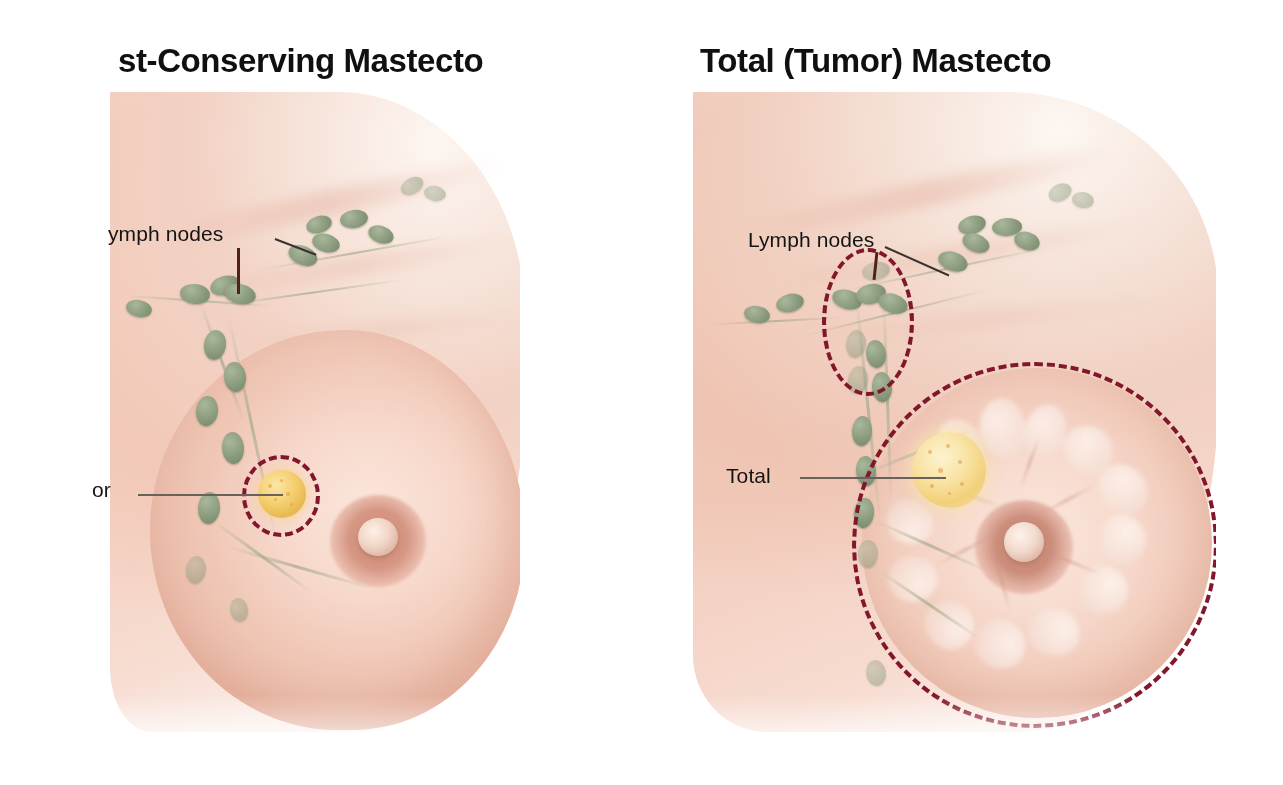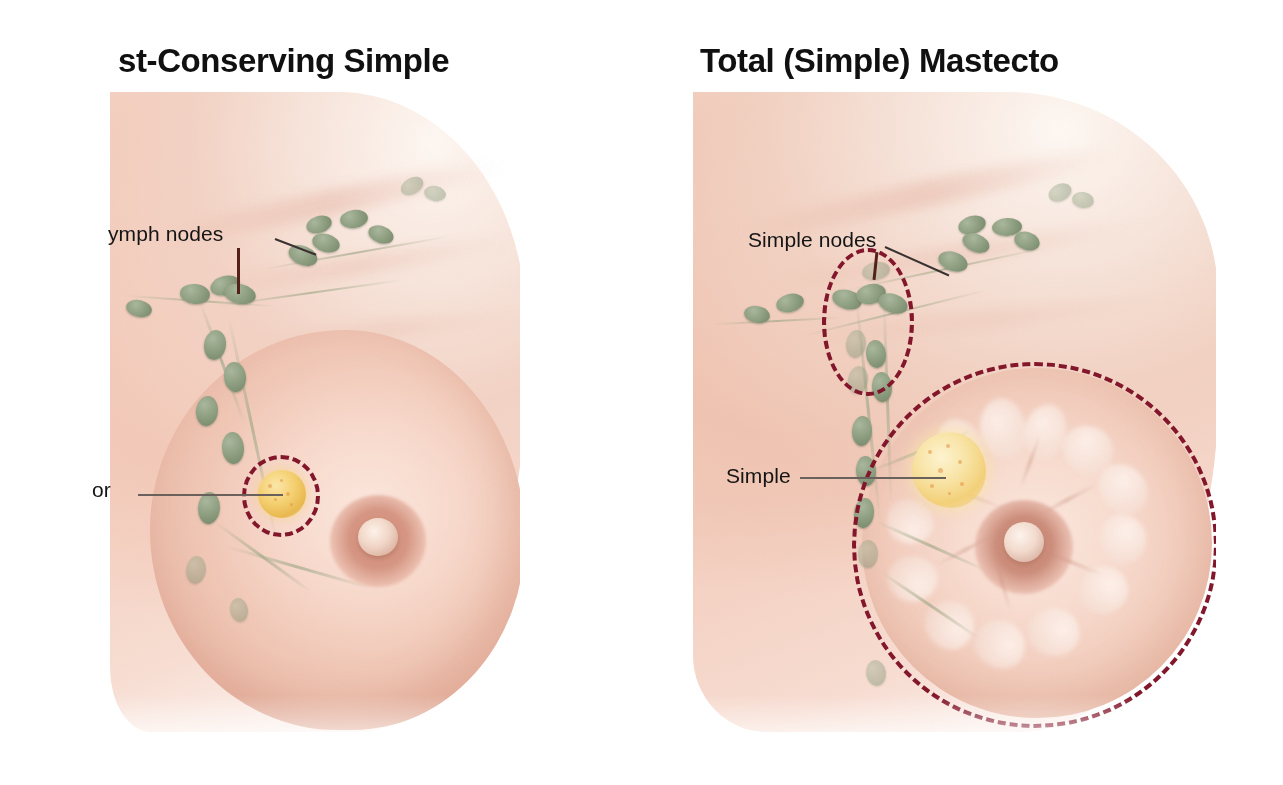--- a/index.html
+++ b/index.html
@@ -180,21 +180,21 @@
   .white-right-edge{position:absolute;left:1216px;top:0;width:67px;height:785px;background:#fff;}
   .fade-bottom{position:absolute;left:0;bottom:0;width:1283px;height:90px;background:linear-gradient(180deg,rgba(255,255,255,0),#fff 72%);}
 </style>
 </head>
 <body>
 
 <div class="figure">
 
   <div class="panel panel-left">
 
-    <div class="panel-title title-left">st-Conserving Simple</div>
+    <div class="panel-title title-left">st-Conserving Mastecto</div>
 
     <div class="chest skin-left illus"></div>
     <div class="streak" style="left:150px;top:190px;width:360px;height:26px;transform:rotate(-12deg);"></div>
     <div class="streak" style="left:195px;top:255px;width:330px;height:20px;transform:rotate(-9deg);opacity:.7;"></div>
     <div class="streak" style="left:250px;top:320px;width:280px;height:18px;transform:rotate(-6deg);opacity:.5;"></div>
 
     <div class="breast breast-left illus"></div>
 
     <div class="areola areola-left illus"></div>
     <div class="areola nipple-left illus"></div>
@@ -240,21 +240,21 @@
     <div class="leader-v" style="left:237px;top:248px;height:46px;"></div>
     <div class="leader" style="left:275px;top:238px;width:44px;transform:rotate(21deg);"></div>
 
     <div class="label lbl-tumor-left">or</div>
     <div class="leader" style="left:138px;top:494px;width:145px;background:#6a605c;"></div>
   </div>
 
   <div class="panel panel-right">
   </div>
 
-  <div class="panel-title title-right">Total (Simple) Mastecto</div>
+  <div class="panel-title title-right">Total (Tumor) Mastecto</div>
 
   <div class="chest skin-right illus"></div>
   <div class="streak" style="left:730px;top:180px;width:400px;height:26px;transform:rotate(-12deg);"></div>
   <div class="streak" style="left:760px;top:244px;width:400px;height:20px;transform:rotate(-9deg);opacity:.65;"></div>
   <div class="streak" style="left:800px;top:310px;width:380px;height:18px;transform:rotate(-6deg);opacity:.45;"></div>
 
   <div class="breast breast-right illus"></div>
 
   <div class="lobule" style="left:980px;top:398px;width:46px;height:62px;transform:rotate(-8deg);"></div>
   <div class="lobule" style="left:1024px;top:404px;width:42px;height:56px;transform:rotate(14deg);"></div>
@@ -319,24 +319,24 @@
   <div class="tumor tumor-right">
     <div class="speck" style="left:16px;top:18px;width:4px;height:4px;"></div>
     <div class="speck" style="left:34px;top:12px;width:4px;height:4px;"></div>
     <div class="speck" style="left:46px;top:28px;width:4px;height:4px;"></div>
     <div class="speck" style="left:26px;top:36px;width:5px;height:5px;"></div>
     <div class="speck" style="left:48px;top:50px;width:4px;height:4px;"></div>
     <div class="speck" style="left:18px;top:52px;width:4px;height:4px;"></div>
     <div class="speck" style="left:36px;top:60px;width:3px;height:3px;"></div>
   </div>
 
-  <div class="label lbl-lymph-right">Simple nodes</div>
+  <div class="label lbl-lymph-right">Lymph nodes</div>
   <div class="leader" style="left:885px;top:246px;width:70px;transform:rotate(24deg);"></div>
   <div class="leader-v" style="left:874px;top:252px;height:28px;transform:rotate(6deg);"></div>
 
-  <div class="label lbl-tumor-right">Simple</div>
+  <div class="label lbl-tumor-right">Total</div>
   <div class="leader" style="left:800px;top:477px;width:146px;background:#6a605c;"></div>
 
   <div class="white-gap"></div>
   <div class="white-right-edge"></div>
   <div class="fade-bottom"></div>
 
 </div>
 
 </body></html>

